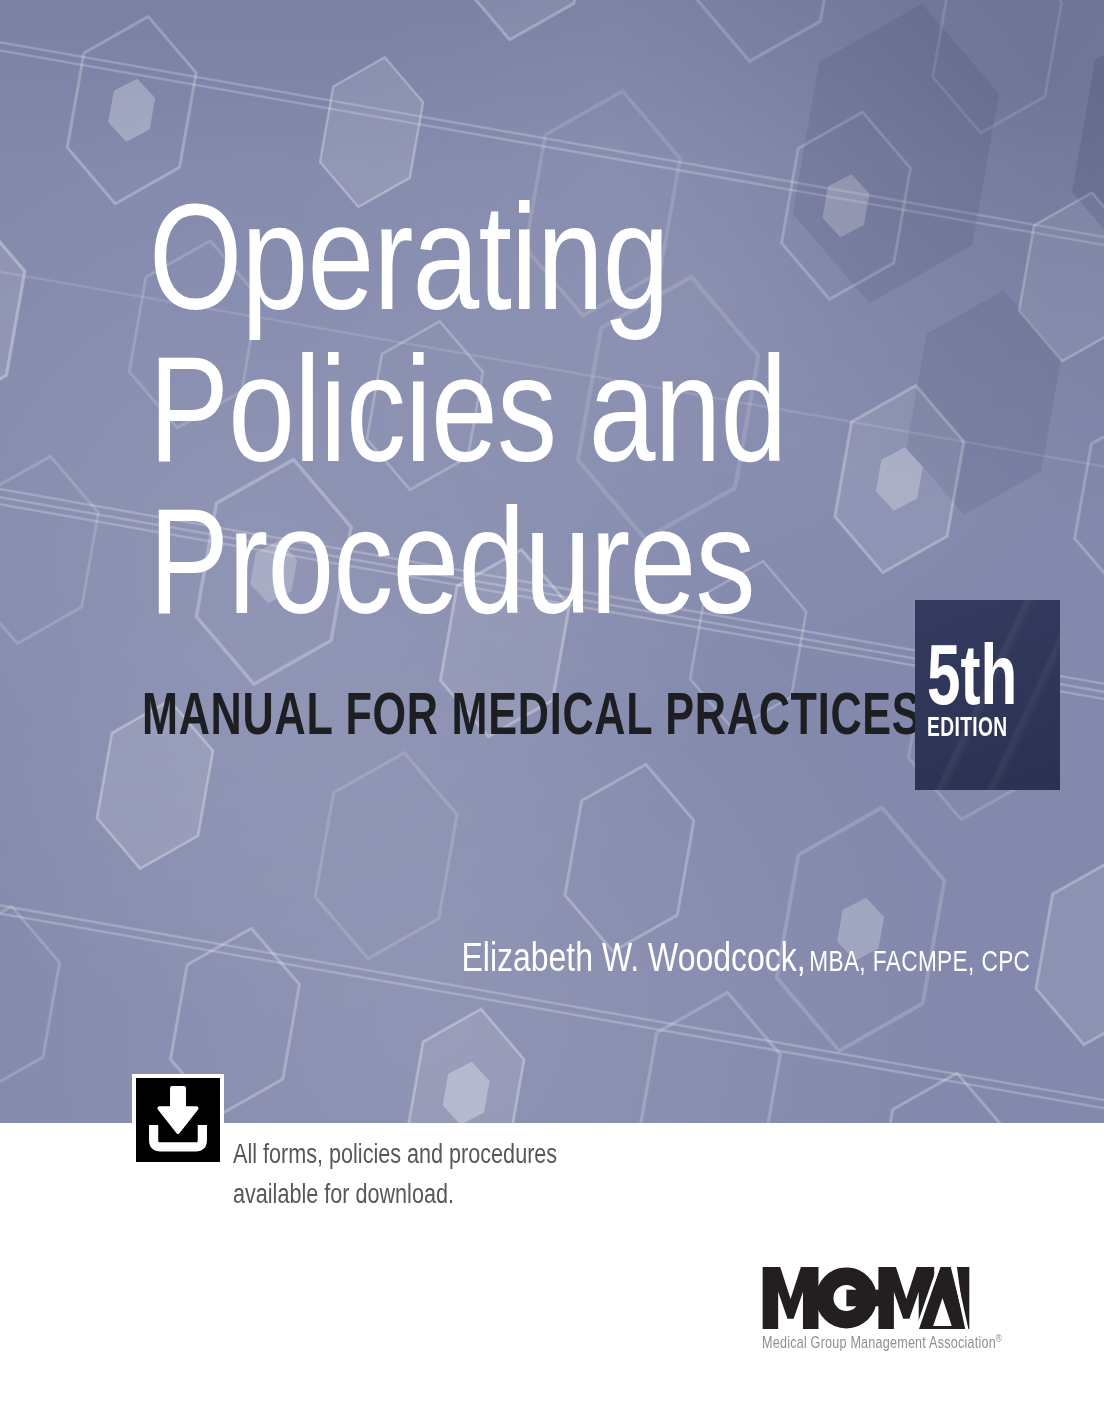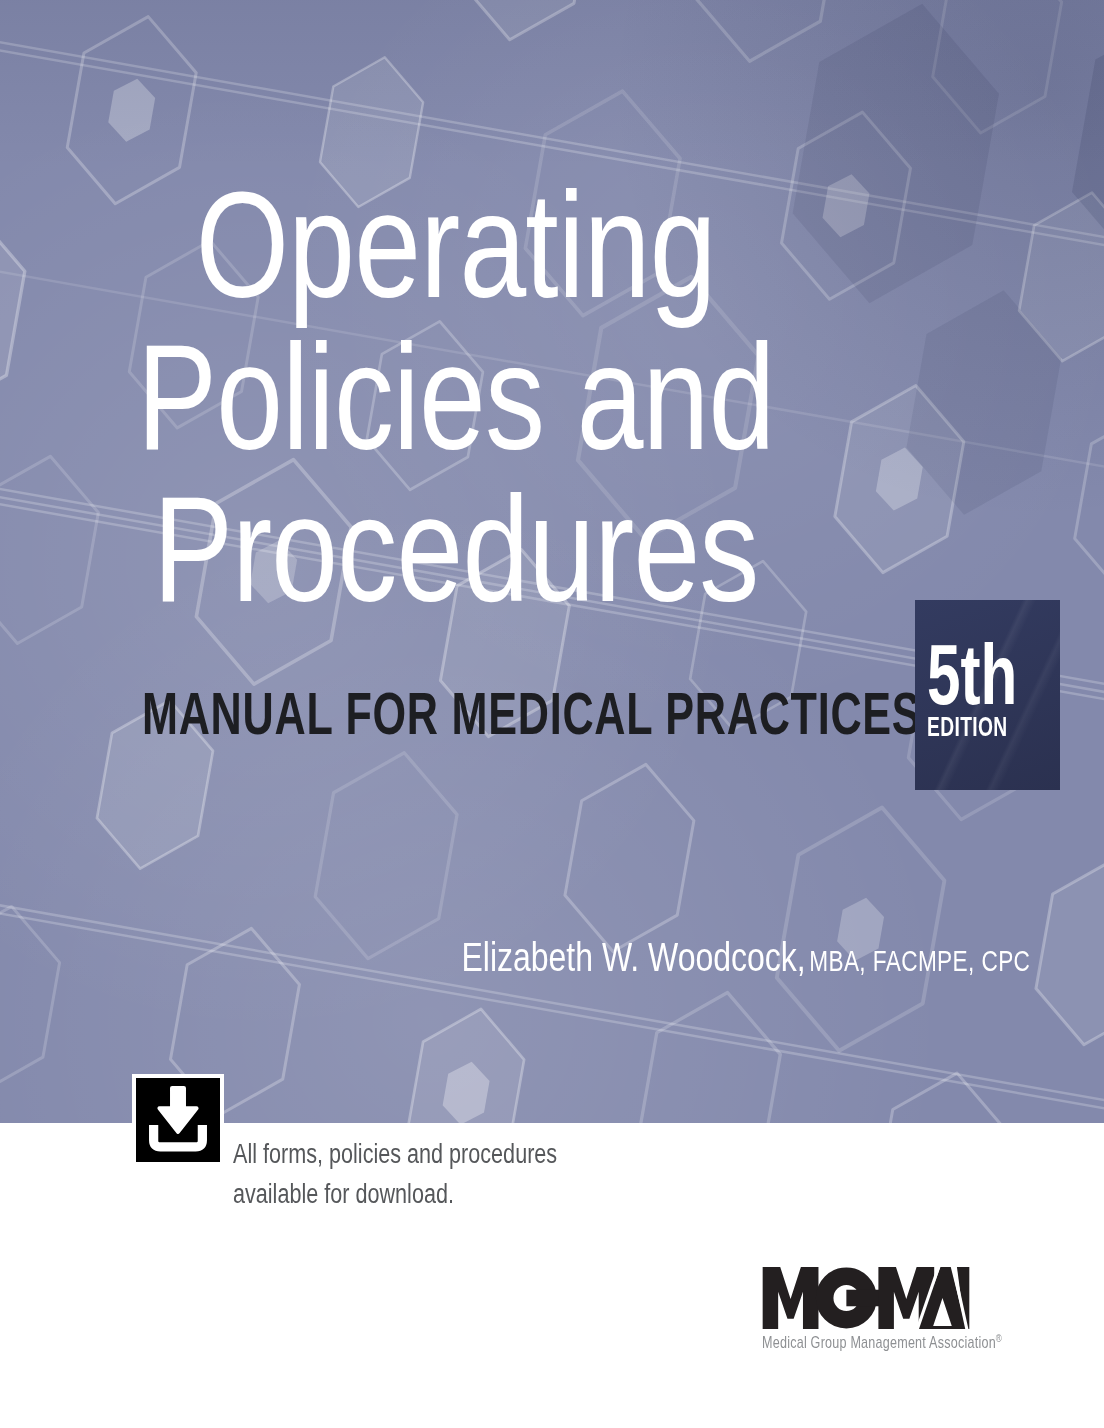--- a/index.html
+++ b/index.html
@@ -12,24 +12,23 @@
   }
   
   .top-section{
     position:absolute;left:0;top:0;width:1104px;height:1123px;
     background:#8389ac;
   }
   .hex-bg{position:absolute;left:0;top:0;width:1104px;height:1123px;display:block;}
 
   
   .title{
-    position:absolute;left:137px;top:169px;margin:0;
+    position:absolute;left:137px;top:169px;margin:12px;
     color:#ffffff;font-size:150px;line-height:152px;font-weight:400;
     letter-spacing:-1px;
-    text-align:center;
   }
   .title .tline{display:block;transform:scaleX(0.80);transform-origin:0 50%;white-space:nowrap;}
 
   
   .subtitle{
     position:absolute;left:142px;top:684px;
     color:#1d1e22;font-size:60px;line-height:60px;font-weight:700;
     white-space:nowrap;transform:scaleX(0.72);transform-origin:0 50%;
     letter-spacing:1px;
   }

